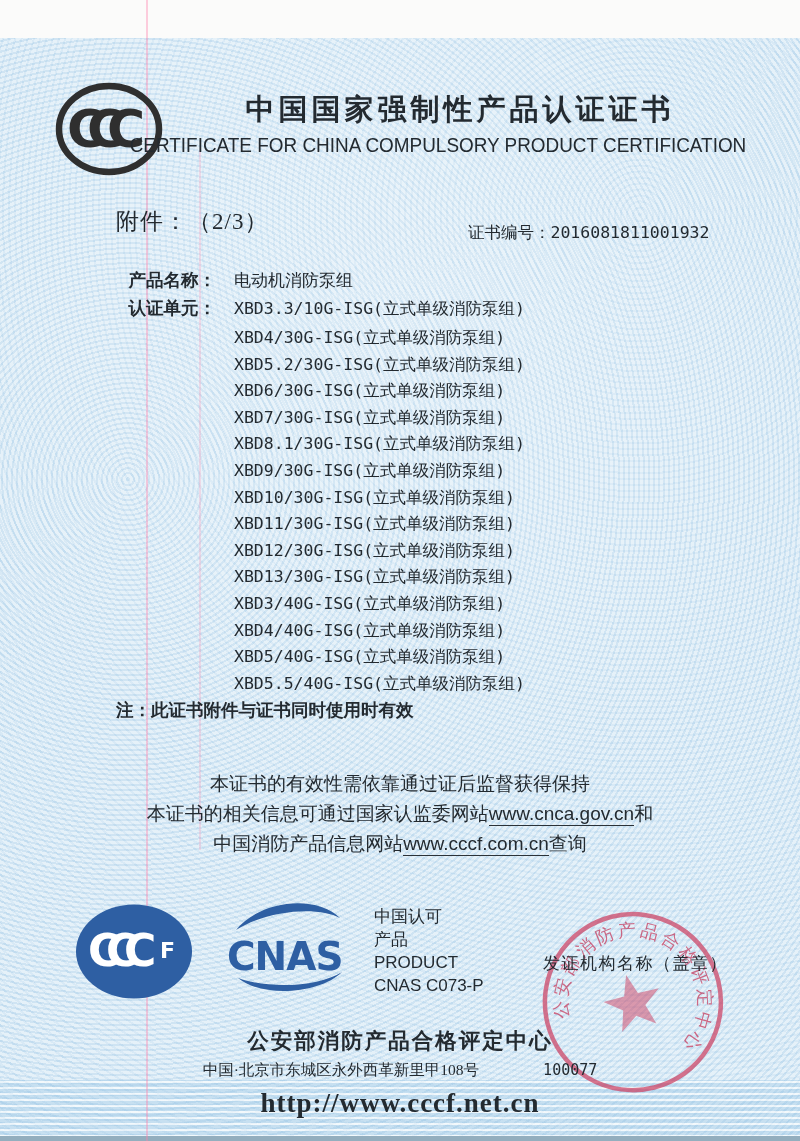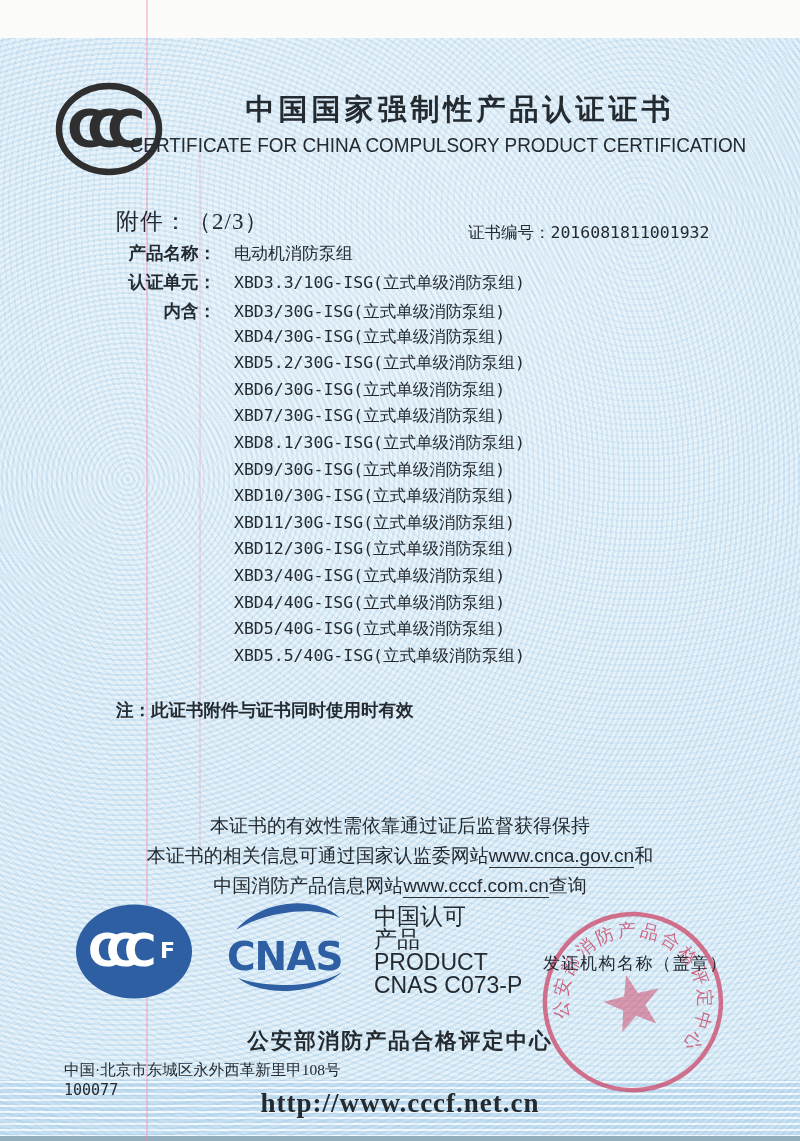--- a/index.html
+++ b/index.html
@@ -33,32 +33,32 @@
             font-family:"Liberation Sans",sans-serif;transform:scaleX(.97);transform-origin:center;}
 
   .attachment{left:116px;top:189px;font-size:23px;letter-spacing:1px;margin-top:17px;}
   .cert-no{left:468px;top:222px;font-size:16.5px;}
 
   .info{left:0;top:241px;width:800px;}
   .info-row{display:flex;align-items:baseline;height:26.6px;font-size:17px;}
   .info-row.tall{height:29px;}
   .info-label{width:204px;text-align:right;font-weight:bold;font-size:17.5px;
               font-family:"Liberation Sans",sans-serif;flex:none;padding-left:12px;}
-  .info-value{margin-left:18px;font-size:16.5px;font-family:"DejaVu Sans Mono",monospace;}
+  .info-value{margin-left:18px;font-size:16.5px;font-family:"DejaVu Sans Mono",monospace;margin-top:28px;}
   .note-line{left:116px;top:698px;font-size:17.5px;font-weight:bold;font-family:"Liberation Sans",sans-serif;}
 
-  .validity{left:0;top:811px;width:800px;text-align:center;font-size:19px;line-height:30px;}
+  .validity{left:0;top:769px;width:800px;text-align:center;font-size:19px;line-height:30px;}
   .vlink{border-bottom:1.5px solid #2b3238;padding-bottom:1px;font-family:"Liberation Sans",sans-serif;}
 
-  .accred{left:374px;top:905px;font-size:23px;line-height:23px;font-family:"Liberation Sans",sans-serif;}
+  .accred{left:374px;top:905px;font-size:17px;line-height:23px;font-family:"Liberation Sans",sans-serif;}
   .issuer-label{left:543px;top:952px;font-size:17px;letter-spacing:1.5px;z-index:3;}
   .issuer-name{left:0;top:1026px;width:800px;text-align:center;font-size:21.5px;font-weight:bold;
                font-family:"Liberation Sans",sans-serif;letter-spacing:2px;z-index:2;}
   .address-row{left:0;top:1060px;width:800px;display:flex;justify-content:center;align-items:baseline;
-               font-size:15.5px;z-index:2;flex-direction:column;}
+               font-size:15.5px;z-index:2;}
   .postcode{margin-left:64px;font-family:"DejaVu Sans Mono",monospace;font-size:15px;}
   .website{left:0;top:1088px;width:800px;text-align:center;font-size:27px;font-weight:bold;
            letter-spacing:1px;z-index:2;}
 
   .stamp{left:536px;top:905px;z-index:2;transform:rotate(-14deg);opacity:.9;}
   svg text{font-family:"DejaVu Sans",sans-serif;}
 </style>
 </head>
 <body>
 
@@ -87,24 +87,20 @@
 <div class="abs info">
   <div class="info-row tall">
     <div class="info-label">产品名称：</div>
     <div class="info-value" style="font-family:'Liberation Serif',serif;font-size:17px;">电动机消防泵组</div>
   </div>
   <div class="info-row tall">
     <div class="info-label">认证单元：</div>
     <div class="info-value">XBD3.3/10G-ISG(立式单级消防泵组)</div>
   </div>
   <div class="info-row">
-    <div class="info-label">内含：</div>
-    <div class="info-value">XBD3/30G-ISG(立式单级消防泵组)</div>
-  </div>
-  <div class="info-row">
       <div class="info-label"></div>
     <div class="info-value">XBD4/30G-ISG(立式单级消防泵组)</div>
     </div>
   <div class="info-row">
       <div class="info-label"></div>
     <div class="info-value">XBD5.2/30G-ISG(立式单级消防泵组)</div>
     </div>
   <div class="info-row">
       <div class="info-label"></div>
     <div class="info-value">XBD6/30G-ISG(立式单级消防泵组)</div>
@@ -125,20 +121,24 @@
       <div class="info-label"></div>
     <div class="info-value">XBD10/30G-ISG(立式单级消防泵组)</div>
     </div>
   <div class="info-row">
       <div class="info-label"></div>
     <div class="info-value">XBD11/30G-ISG(立式单级消防泵组)</div>
     </div>
   <div class="info-row">
       <div class="info-label"></div>
     <div class="info-value">XBD12/30G-ISG(立式单级消防泵组)</div>
+    </div>
+  <div class="info-row">
+      <div class="info-label"></div>
+    <div class="info-value">XBD13/30G-ISG(立式单级消防泵组)</div>
     </div>
   <div class="info-row">
       <div class="info-label"></div>
     <div class="info-value">XBD3/40G-ISG(立式单级消防泵组)</div>
     </div>
   <div class="info-row">
       <div class="info-label"></div>
     <div class="info-value">XBD4/40G-ISG(立式单级消防泵组)</div>
     </div>
   <div class="info-row">

